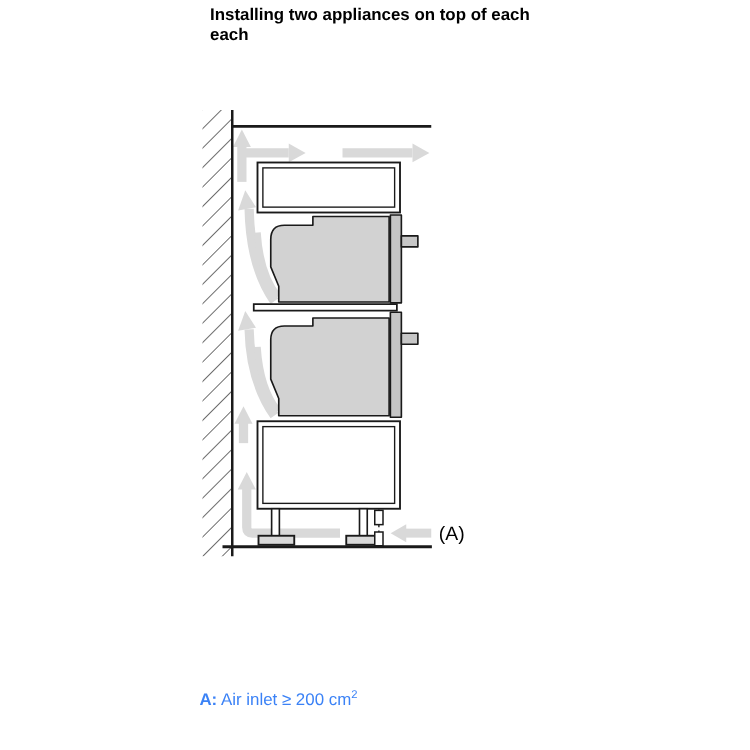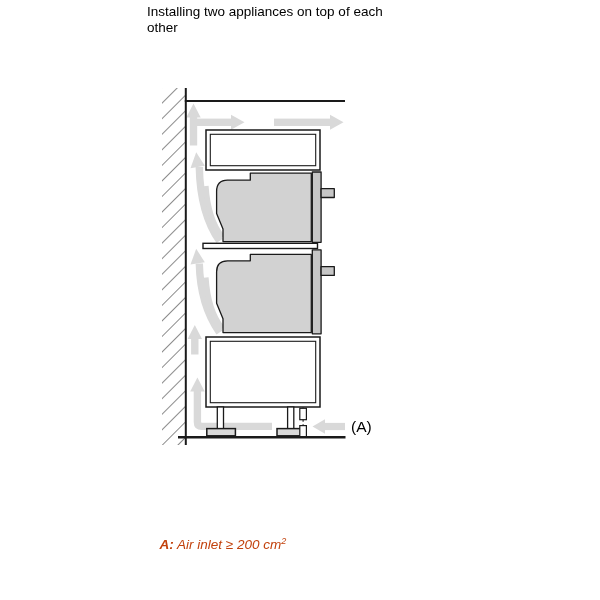--- a/index.html
+++ b/index.html
@@ -1,39 +1,38 @@
 <!DOCTYPE html>
 <html><head>
 <meta charset="utf-8">
 <style>
   html,body{margin:0;padding:0;}
   body{
     width:600px;height:600px;position:relative;background:#ffffff;
     font-family:"Liberation Sans", sans-serif;color:#000;overflow:hidden;
   }
   .title-block{
-    position:absolute;left:147px;top:4px;width:310px;
-    font-weight:normal;font-size:13.5px;line-height:15.5px;color:#000;
+    position:absolute;left:168px;top:4px;width:310px;
+    font-weight:bold;font-size:13.5px;line-height:15.5px;color:#000;
   }
   .footnote{
-    position:absolute;left:152px;top:522px;font-size:13.5px;color:#c2410c;
+    position:absolute;left:152px;top:537px;font-size:13.5px;color:#3b82f6;
     white-space:pre;
-    font-style:italic;
   }
   .footnote b{font-weight:bold;}
   .footnote sup{font-size:9px;vertical-align:super;line-height:0;}
   svg{position:absolute;left:0;top:0;}
   svg text{font-family:"Liberation Sans", sans-serif;}
 </style>
 </head>
 <body>
 
 <div class="title-block">
   <div>Installing two appliances on top of each</div>
-  <div>other</div>
+  <div>each</div>
 </div>
 
 <svg width="600" height="600" viewBox="0 0 600 600">
   <defs>
     <pattern id="hatch" width="11" height="11" patternUnits="userSpaceOnUse" patternTransform="rotate(45)">
       <line x1="0" y1="0" x2="0" y2="11" stroke="#2a2a2a" stroke-width="1.1"></line>
     </pattern>
   </defs>
 
   <g fill="#d9d9d9">

